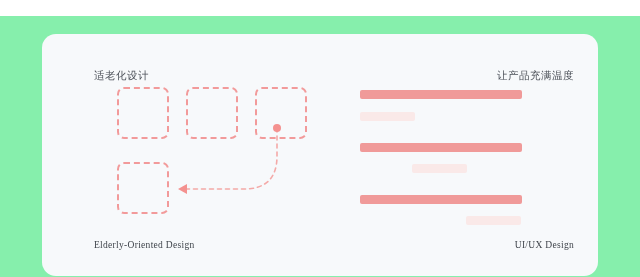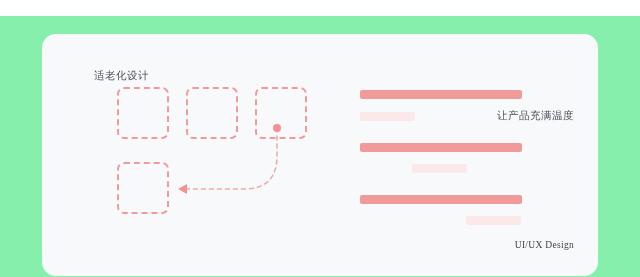--- a/index.html
+++ b/index.html
@@ -46,21 +46,21 @@
     letter-spacing: 0.5px;
     font-weight: 400;
   }
   .label-en {
     font-family: "Liberation Serif", "DejaVu Serif", serif;
     font-size: 9.5px;
     letter-spacing: 0.3px;
     color: #3f444b;
   }
   .label-tl { left: 52px; top: 35px; }
-  .label-tr { right: 24px; top: 35px; text-align: center; margin-top: 40px; }
+  .label-tr { right: 24px; top: 35px; text-align: center; }
   .label-bl { left: 52px; bottom: 26px; }
   .label-br { right: 24px; bottom: 26px; text-align: right; padding-left: 23px; }
 
   
   .diagram {
     position: absolute;
     left: 110px;
     top: 62px;
     width: 215px;
     height: 145px;
@@ -106,20 +106,21 @@
 <body>
 
 <div class="stage">
 
   <div class="card">
 
     <div class="label label-cn label-tl">适老化设计</div>
 
     <div class="label label-cn label-tr">让产品充满温度</div>
 
+    <div class="label label-en label-bl">Elderly-Oriented Design</div>
 
     <div class="label label-en label-br">UI/UX Design</div>
 
   </div>
 
   <div class="diagram">
 
     <div class="dbox dbox-1"></div>
     <div class="dbox dbox-2"></div>
     <div class="dbox dbox-3"></div>

